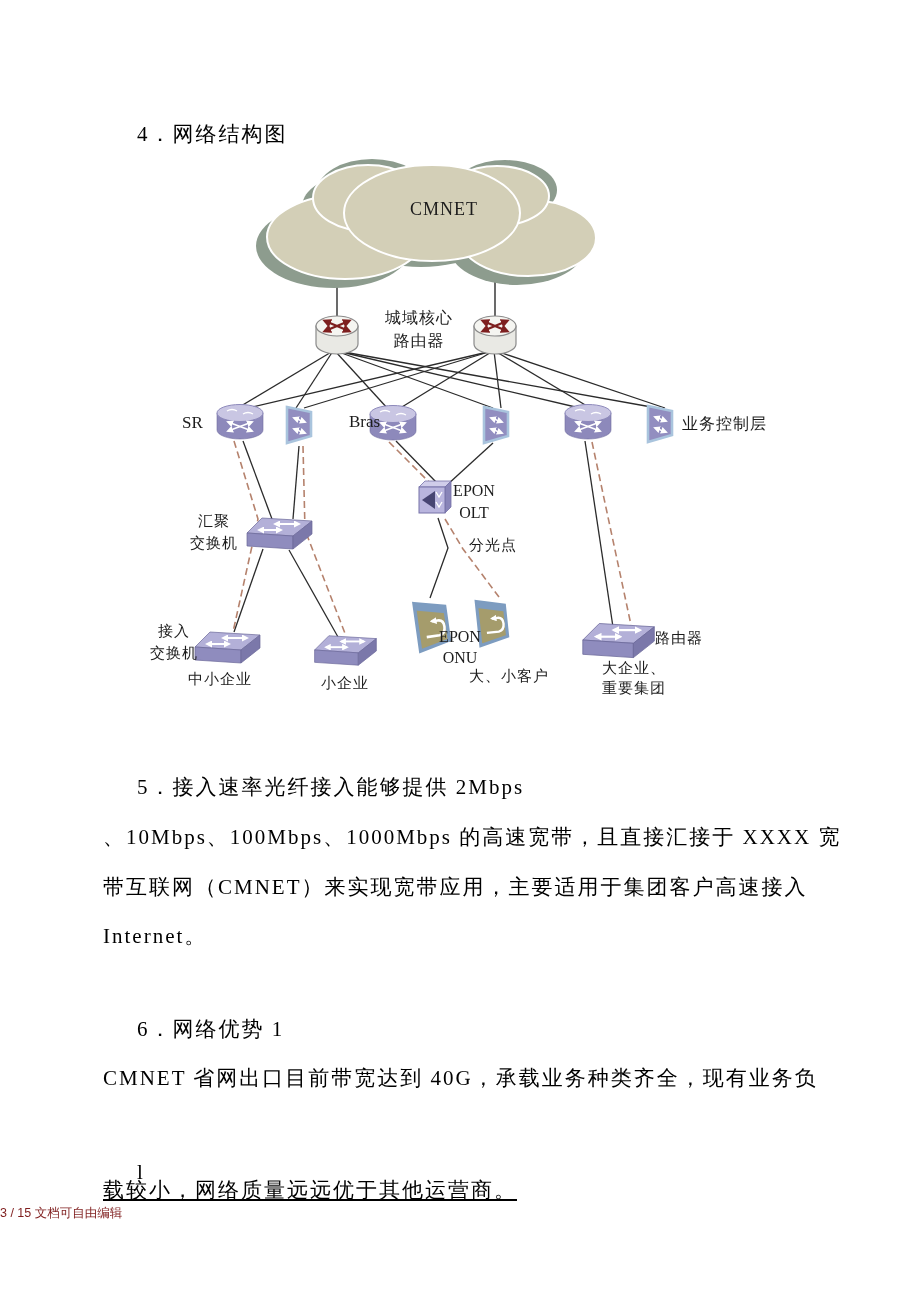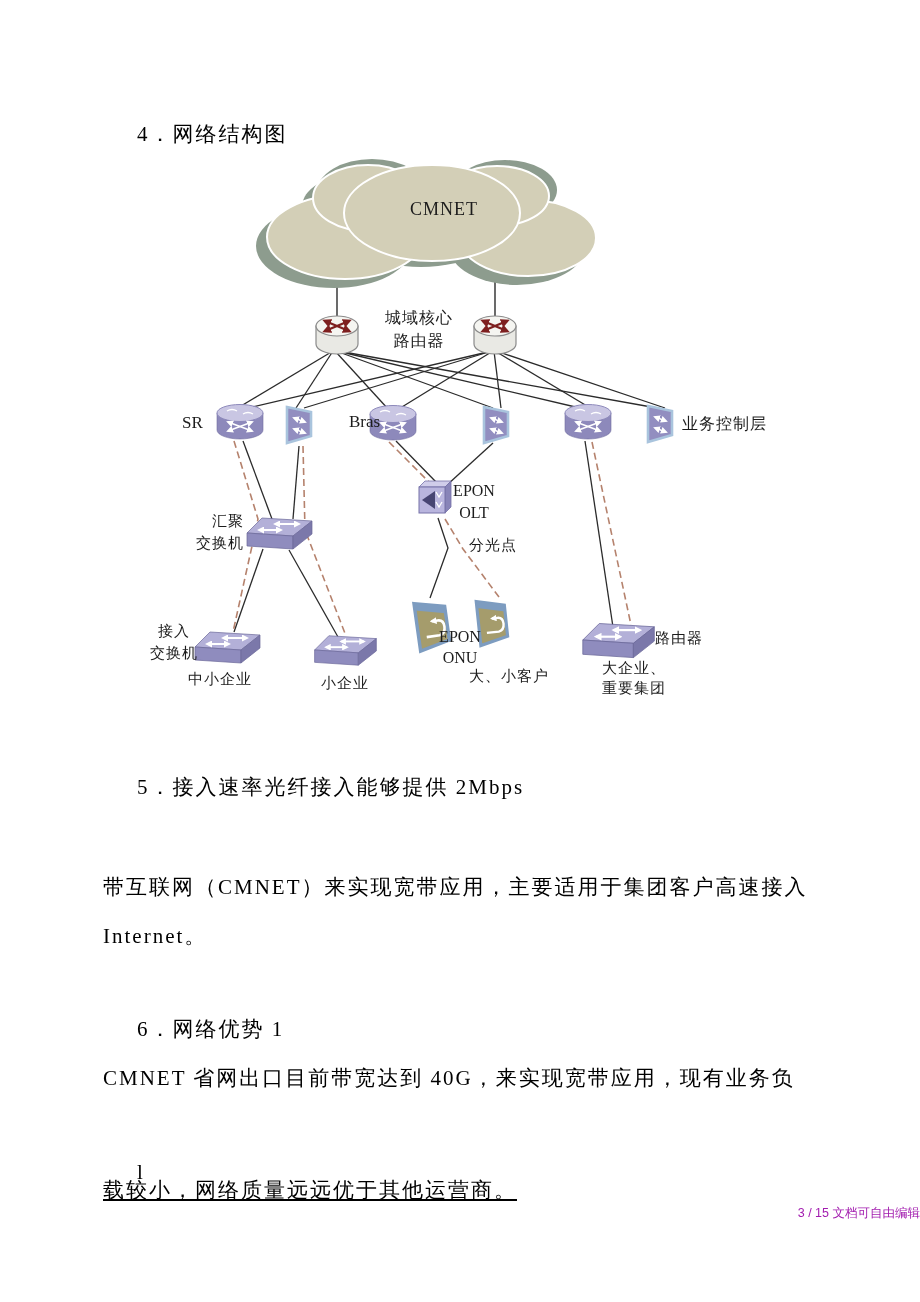--- a/index.html
+++ b/index.html
@@ -6,22 +6,22 @@
   #page {
     position:relative; width:920px; height:1302px; background:#ffffff;
     font-family:"Liberation Serif","DejaVu Serif",serif; color:#1c1c1c; overflow:hidden;
   }
   .lbl { position:absolute; white-space:nowrap; color:#1c1c1c; }
   .body-line { position:absolute; font-size:21px; letter-spacing:2px; white-space:nowrap; color:#000000; }
   .diag-lbl { font-size:15px; letter-spacing:1px; }
   .center { text-align:center; white-space:normal; }
   #diagram-svg { position:absolute; left:0; top:0; }
   #footer {
-    position:absolute; left:0; top:1205px; width:920px; text-align:right;
-    font-family:"Liberation Sans","DejaVu Sans",sans-serif; font-size:12.5px; color:#a21caf;
+    position:absolute; left:0; top:1205px; width:920px; text-align:left;
+    font-family:"Liberation Sans","DejaVu Sans",sans-serif; font-size:12.5px; color:#7f1d1d;
   }
 </style>
 </head>
 <body>
 
 <div id="page">
 
   <svg id="diagram-svg" width="920" height="760" viewBox="0 0 920 760">
     <defs>
       <marker id="aw" markerWidth="7" markerHeight="7" refX="5" refY="3.5" orient="auto-start-reverse" markerUnits="userSpaceOnUse">
@@ -167,21 +167,21 @@
 
   <div class="lbl diag-lbl" style="left:682px; top:414px; font-size:16px;">业务控制层</div>
 
   <div class="lbl center" style="left:449px; top:480px; width:50px; font-size:16px; line-height:22px;">
     <div>EPON</div>
     <div>OLT</div>
   </div>
 
   <div class="lbl diag-lbl" style="left:469px; top:536px;">分光点</div>
 
-  <div class="lbl center diag-lbl" style="left:184px; top:510px; width:60px; line-height:22px;text-align:right;">
+  <div class="lbl center diag-lbl" style="left:184px; top:510px; width:60px; line-height:22px;">
     <div>汇聚</div>
     <div>交换机</div>
   </div>
 
   <div class="lbl center diag-lbl" style="left:146px; top:620px; width:56px; line-height:22px;">
     <div>接入</div>
     <div>交换机</div>
   </div>
 
   <div class="lbl diag-lbl" style="left:188px; top:670px;">中小企业</div>
@@ -198,24 +198,25 @@
   <div class="lbl diag-lbl" style="left:655px; top:629px;">路由器</div>
 
   <div class="lbl center diag-lbl" style="left:597px; top:658px; width:74px; line-height:20px;">
     <div>大企业、</div>
     <div>重要集团</div>
   </div>
 
   <div class="body-line" style="left:137px; top:120px;">4．网络结构图</div>
 
   <div class="body-line" style="left:137px; top:773px;">5．接入速率光纤接入能够提供 2Mbps</div>
+  <div class="body-line" style="left:103px; top:823px;">、10Mbps、100Mbps、1000Mbps 的高速宽带，且直接汇接于 XXXX 宽</div>
   <div class="body-line" style="left:103px; top:873px;">带互联网（CMNET）来实现宽带应用，主要适用于集团客户高速接入</div>
   <div class="body-line" style="left:103px; top:922px;">Internet。</div>
 
   <div class="body-line" style="left:137px; top:1015px;">6．网络优势 1</div>
-  <div class="body-line" style="left:103px; top:1064px;">CMNET 省网出口目前带宽达到 40G，来实现宽带应用，现有业务负</div>
+  <div class="body-line" style="left:103px; top:1064px;">CMNET 省网出口目前带宽达到 40G，承载业务种类齐全，现有业务负</div>
   <div class="body-line" style="left:103px; top:1176px;text-decoration:underline;">载较小，网络质量远远优于其他运营商。</div>
 
   <div class="body-line" style="left:137px; top:1160px;">l</div>
 
   <div id="footer">3 / 15 文档可自由编辑</div>
 
 </div>
 
 </body></html>

